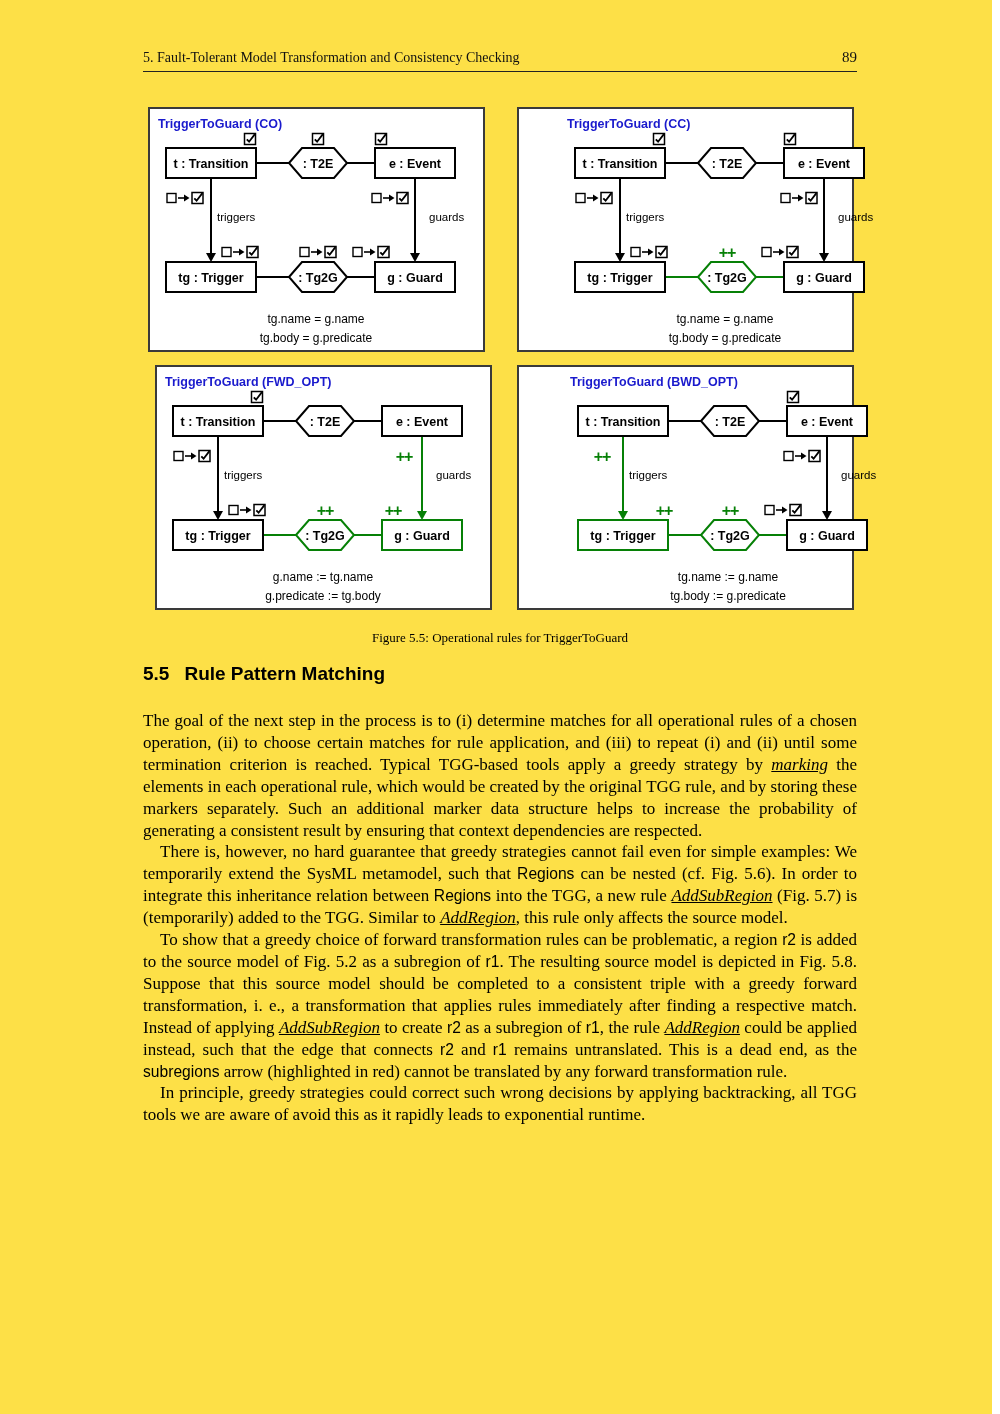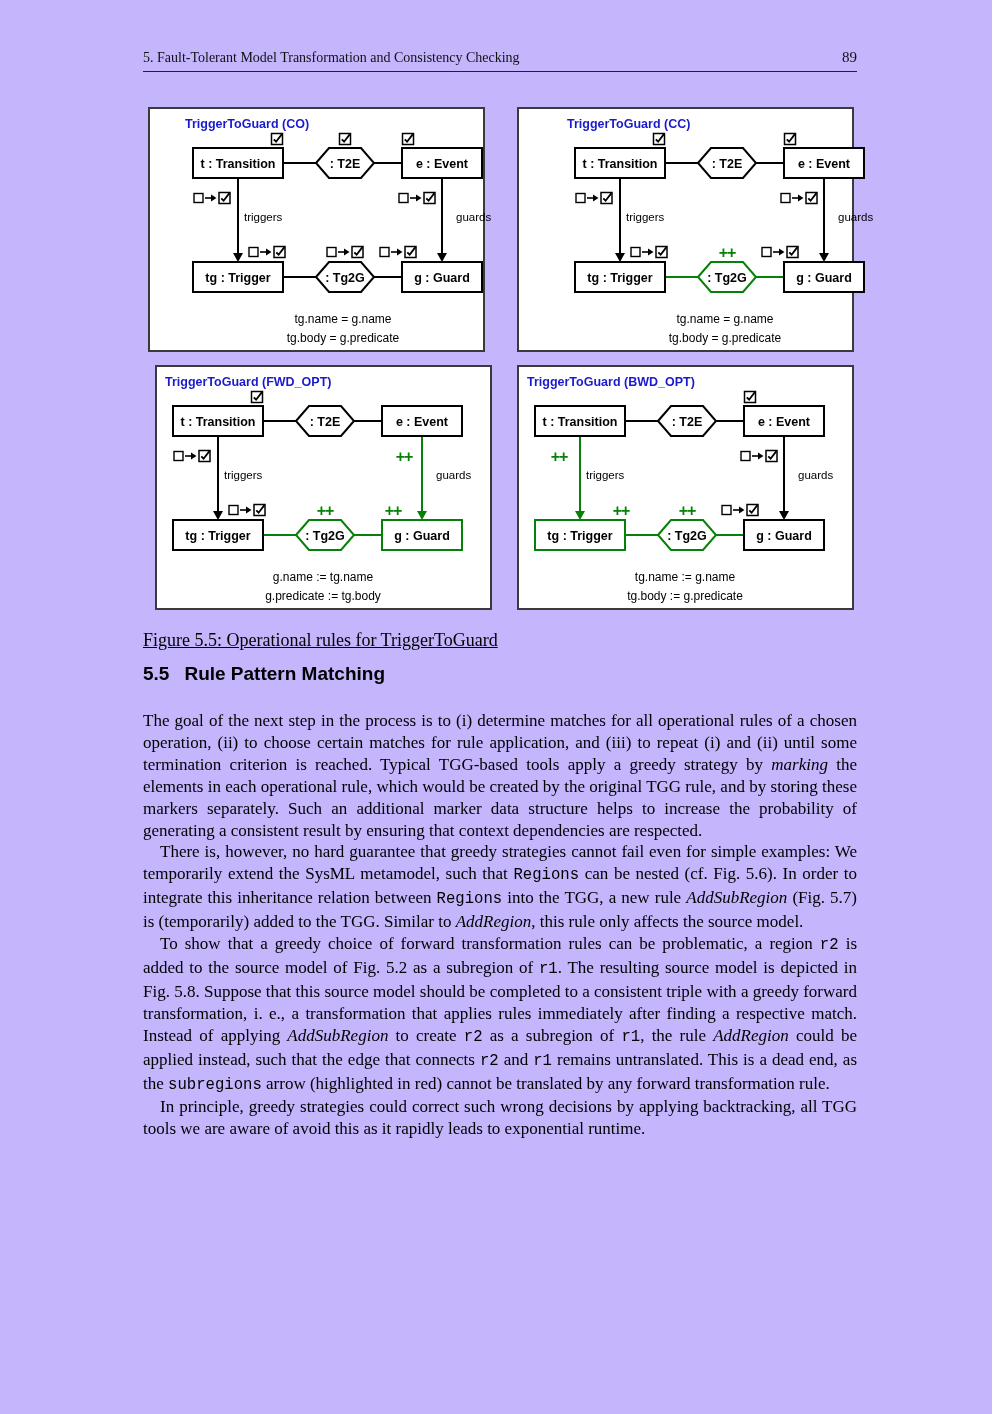--- a/index.html
+++ b/index.html
@@ -1,54 +1,54 @@
 <!DOCTYPE html>
 <html><head>
 <meta charset="utf-8">
 <style>
   html,body{margin:0;padding:0;background:#fff;}
-  .page{position:relative;width:992px;height:1414px;background:#c4b5fd;overflow:hidden;
+  .page{position:relative;width:992px;height:1414px;background:#fde047;overflow:hidden;
         font-family:"Liberation Serif",serif;color:#000;}
   .pagehead{position:absolute;left:143px;top:49px;width:714px;display:flex;
             justify-content:space-between;align-items:baseline;font-size:14px;color:#111;}
   .pagehead .num{font-size:15px;}
   .headrule{position:absolute;left:143px;top:71px;width:714px;border-top:1.4px solid #222;height:0;}
   #figure-grid{position:absolute;left:148px;top:107px;width:706px;height:503px;}
   .panel{position:absolute;width:337px;height:245px;border:2px solid #3a3a3a;
          background:#fff;box-sizing:border-box;}
   .panel svg{display:block;}
   .ttl{font:bold 12.5px "Liberation Sans",sans-serif;}
   .bx{font:bold 12.5px "Liberation Sans",sans-serif;}
   .lb{font:11.5px "Liberation Sans",sans-serif;}
   .ct{font:12px "Liberation Sans",sans-serif;}
   .pp{font:bold 16px "Liberation Sans",sans-serif;}
-  .caption{position:absolute;left:143px;top:630px;width:714px;
-           font-size:18px;text-decoration:underline;}
+  .caption{position:absolute;left:143px;top:630px;width:714px;text-align:center;
+           font-size:13px;}
   .heading{position:absolute;left:143px;top:663px;font-family:"Liberation Sans",sans-serif;
            font-weight:bold;font-size:19px;}
   .heading .sp{margin-right:15px;}
   #body-text{position:absolute;left:143px;top:710px;width:714px;font-size:17px;
              line-height:21.9px;text-align:justify;}
   #body-text p{margin:0;}
   #body-text p.ind{text-indent:17px;}
-  #body-text em{font-style:italic;}
-  .mono{font-family:Liberation Mono, monospace;font-size:0.92em;}
+  #body-text em{font-style:italic;text-decoration:underline;}
+  .mono{font-family:Liberation Sans, sans-serif;font-size:0.92em;}
 </style>
 </head>
 <body>
 
 <div class="page">
   <div class="pagehead">
     <span>5. Fault-Tolerant Model Transformation and Consistency Checking</span>
     <span class="num">89</span>
   </div>
   <div class="headrule"></div>
 
   <div id="figure-grid">
-      <div class="panel" style="left: 0px; top: 0px; padding-left: 27px;">
+      <div class="panel" style="left: 0px; top: 0px;">
         <svg viewBox="0 0 333 241" width="333" height="241">
           <text x="8" y="19" class="ttl" fill="#1a1acd">TriggerToGuard (CO)</text>
           <line x1="106" y1="54" x2="139" y2="54" stroke="#000" stroke-width="2"></line>
           <line x1="197" y1="54" x2="225" y2="54" stroke="#000" stroke-width="2"></line>
           <line x1="106" y1="168" x2="139" y2="168" stroke="#000" stroke-width="2"></line>
           <line x1="197" y1="168" x2="225" y2="168" stroke="#000" stroke-width="2"></line>
           <g>
             <line x1="61" y1="69" x2="61" y2="145" stroke="#000" stroke-width="2"></line>
             <polygon points="56,144 66,144 61,153" fill="#000"></polygon>
           </g>
@@ -274,21 +274,21 @@
             <polygon points="94.5,143 89,139.5 89,146.5" fill="#000"></polygon>
             <rect x="97" y="137.5" width="11" height="11" fill="#fff" stroke="#000" stroke-width="1.5"></rect>
             <path d="M 99.3 143.3 L 101.6 145.7 L 107.4 138.1" stroke="#000" stroke-width="1.8" fill="none"></path>
           </g>
           <text x="168" y="148.5" class="pp" fill="#068006" text-anchor="middle" letter-spacing="-1">++</text>
           <text x="236" y="148.5" class="pp" fill="#068006" text-anchor="middle" letter-spacing="-1">++</text>
           <text x="166" y="214" class="ct" text-anchor="middle">g.name := tg.name</text>
           <text x="166" y="233" class="ct" text-anchor="middle">g.predicate := tg.body</text>
         </svg>
       </div>
-      <div class="panel" style="left: 369px; top: 258px;">
+      <div class="panel" style="left: 369px; top: 258px; padding-left: 43px;">
         <svg viewBox="0 0 333 241" width="333" height="241">
           <text x="8" y="19" class="ttl" fill="#1a1acd">TriggerToGuard (BWD_OPT)</text>
           <line x1="106" y1="54" x2="139" y2="54" stroke="#000" stroke-width="2"></line>
           <line x1="197" y1="54" x2="225" y2="54" stroke="#000" stroke-width="2"></line>
           <line x1="106" y1="168" x2="139" y2="168" stroke="#068006" stroke-width="2"></line>
           <line x1="197" y1="168" x2="225" y2="168" stroke="#068006" stroke-width="2"></line>
           <g>
             <line x1="61" y1="69" x2="61" y2="145" stroke="#068006" stroke-width="2"></line>
             <polygon points="56,144 66,144 61,153" fill="#068006"></polygon>
           </g>

